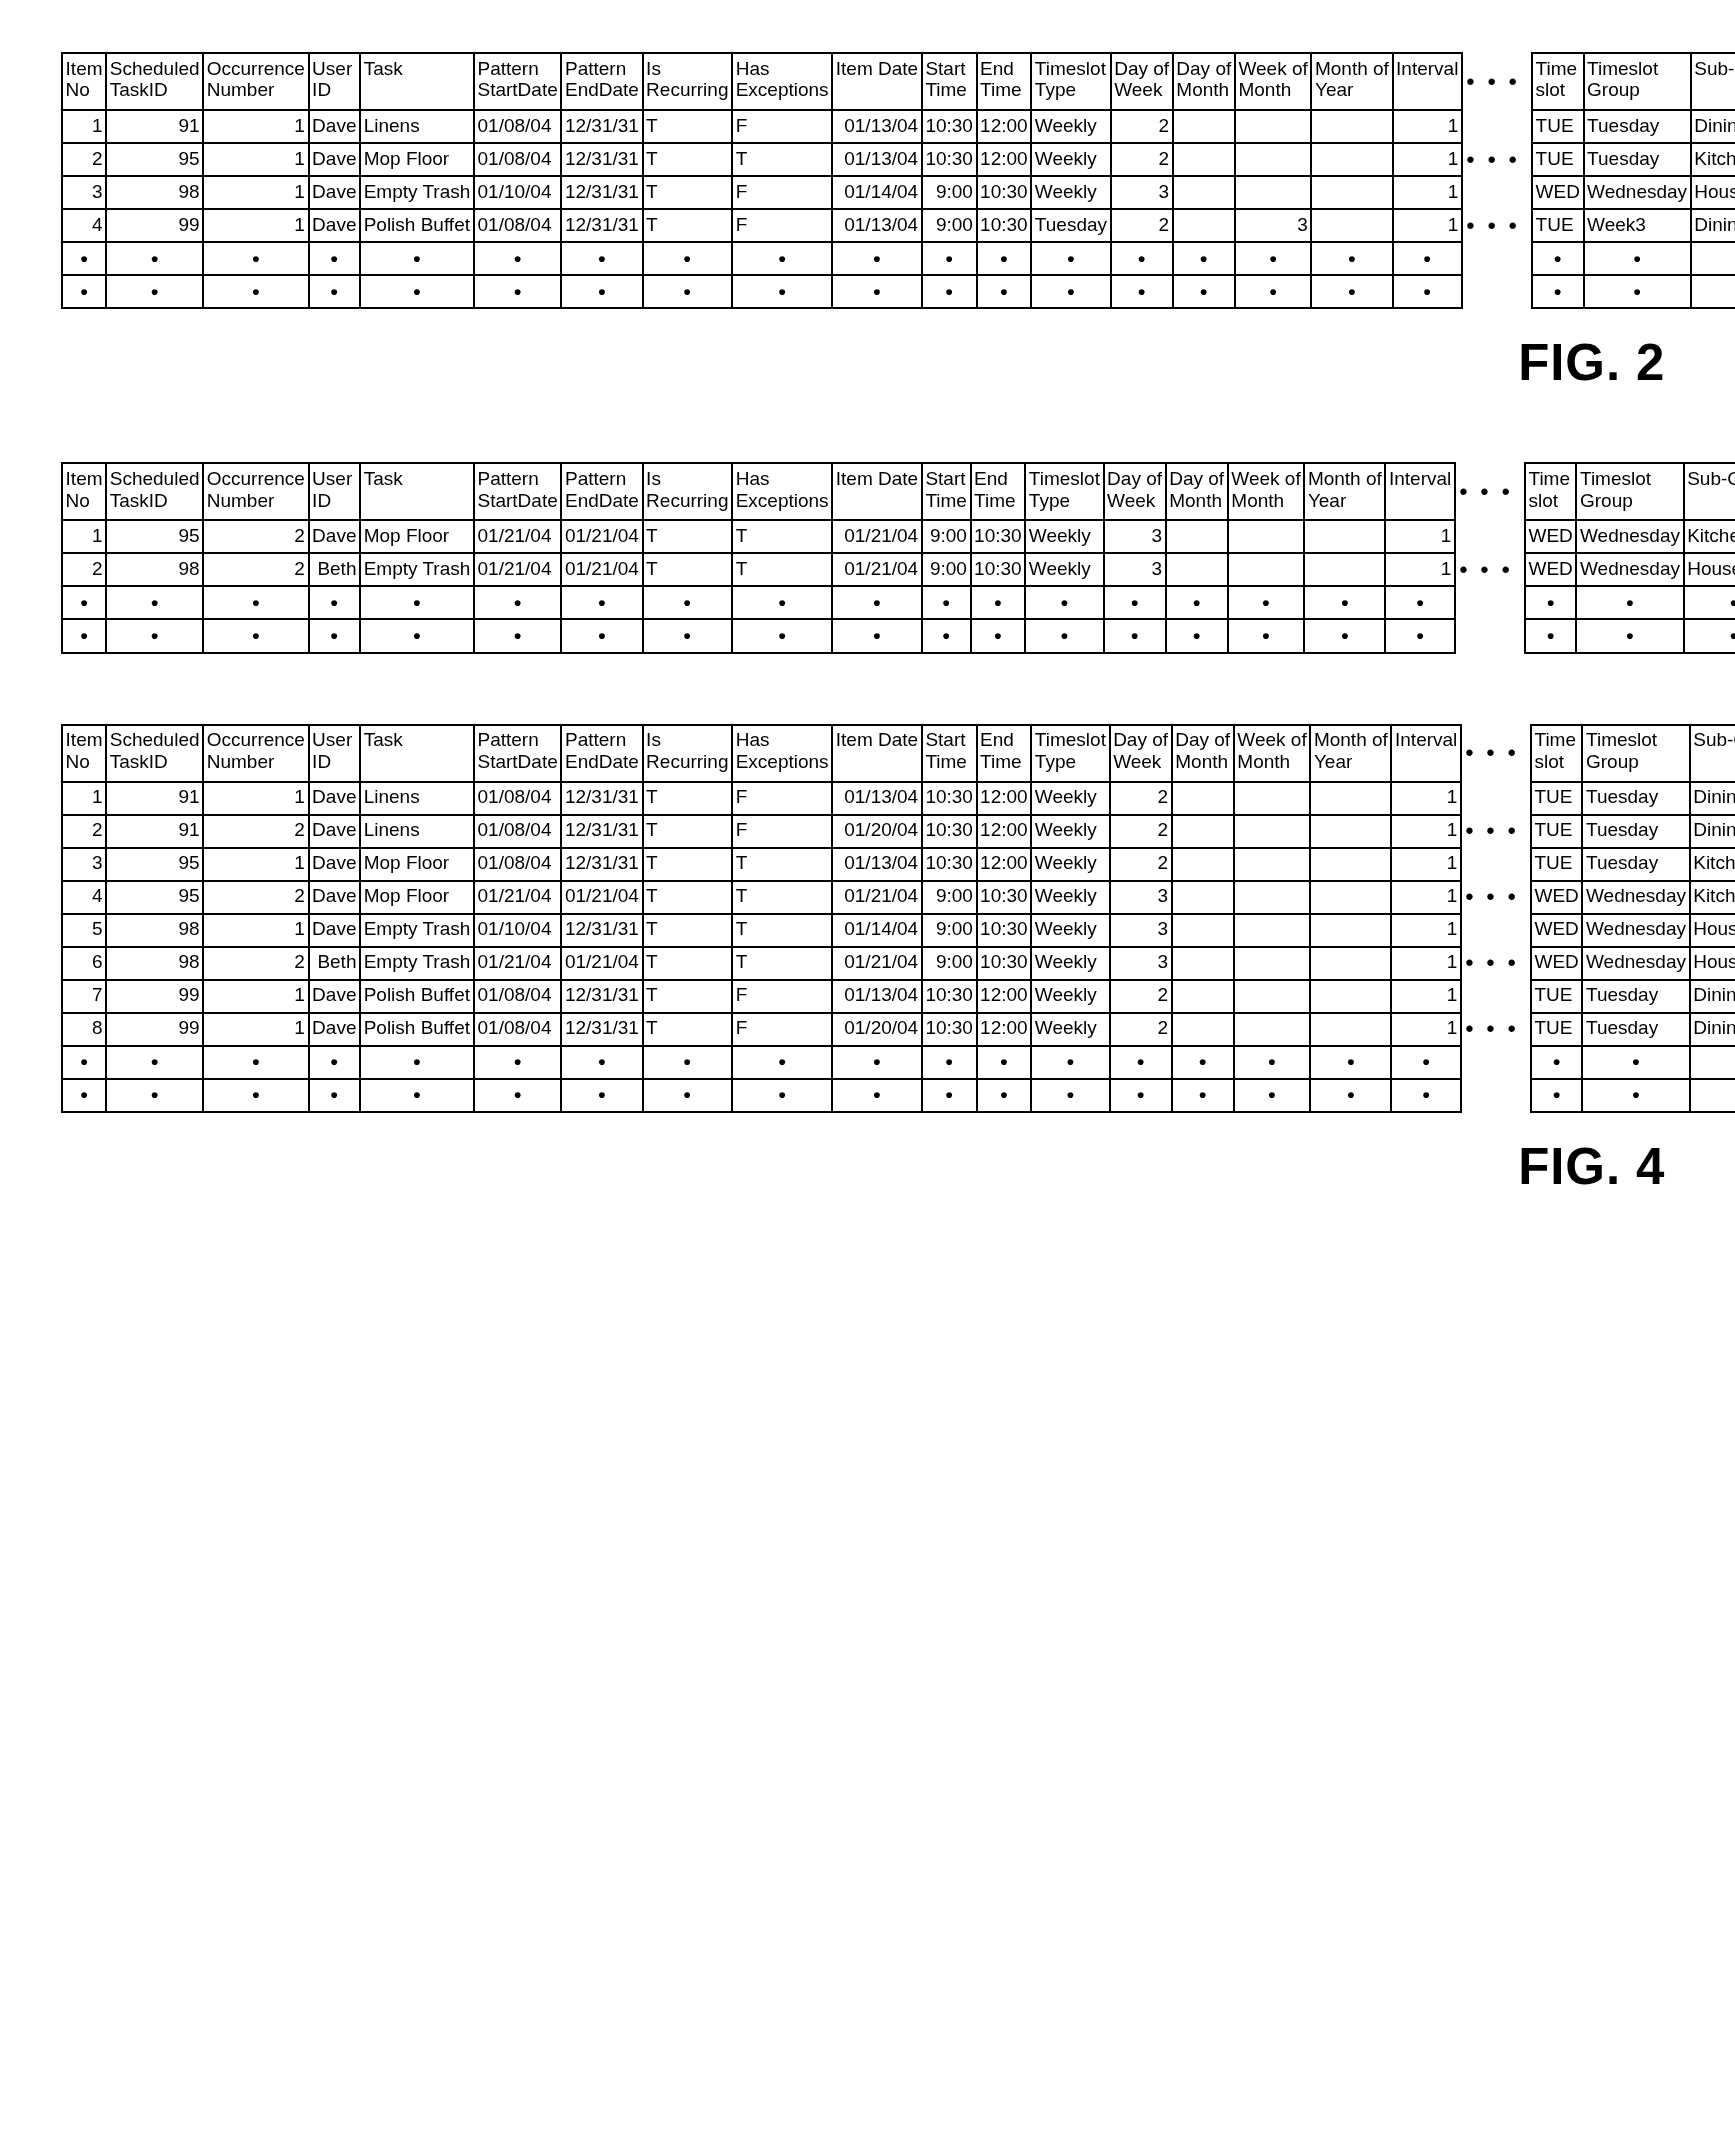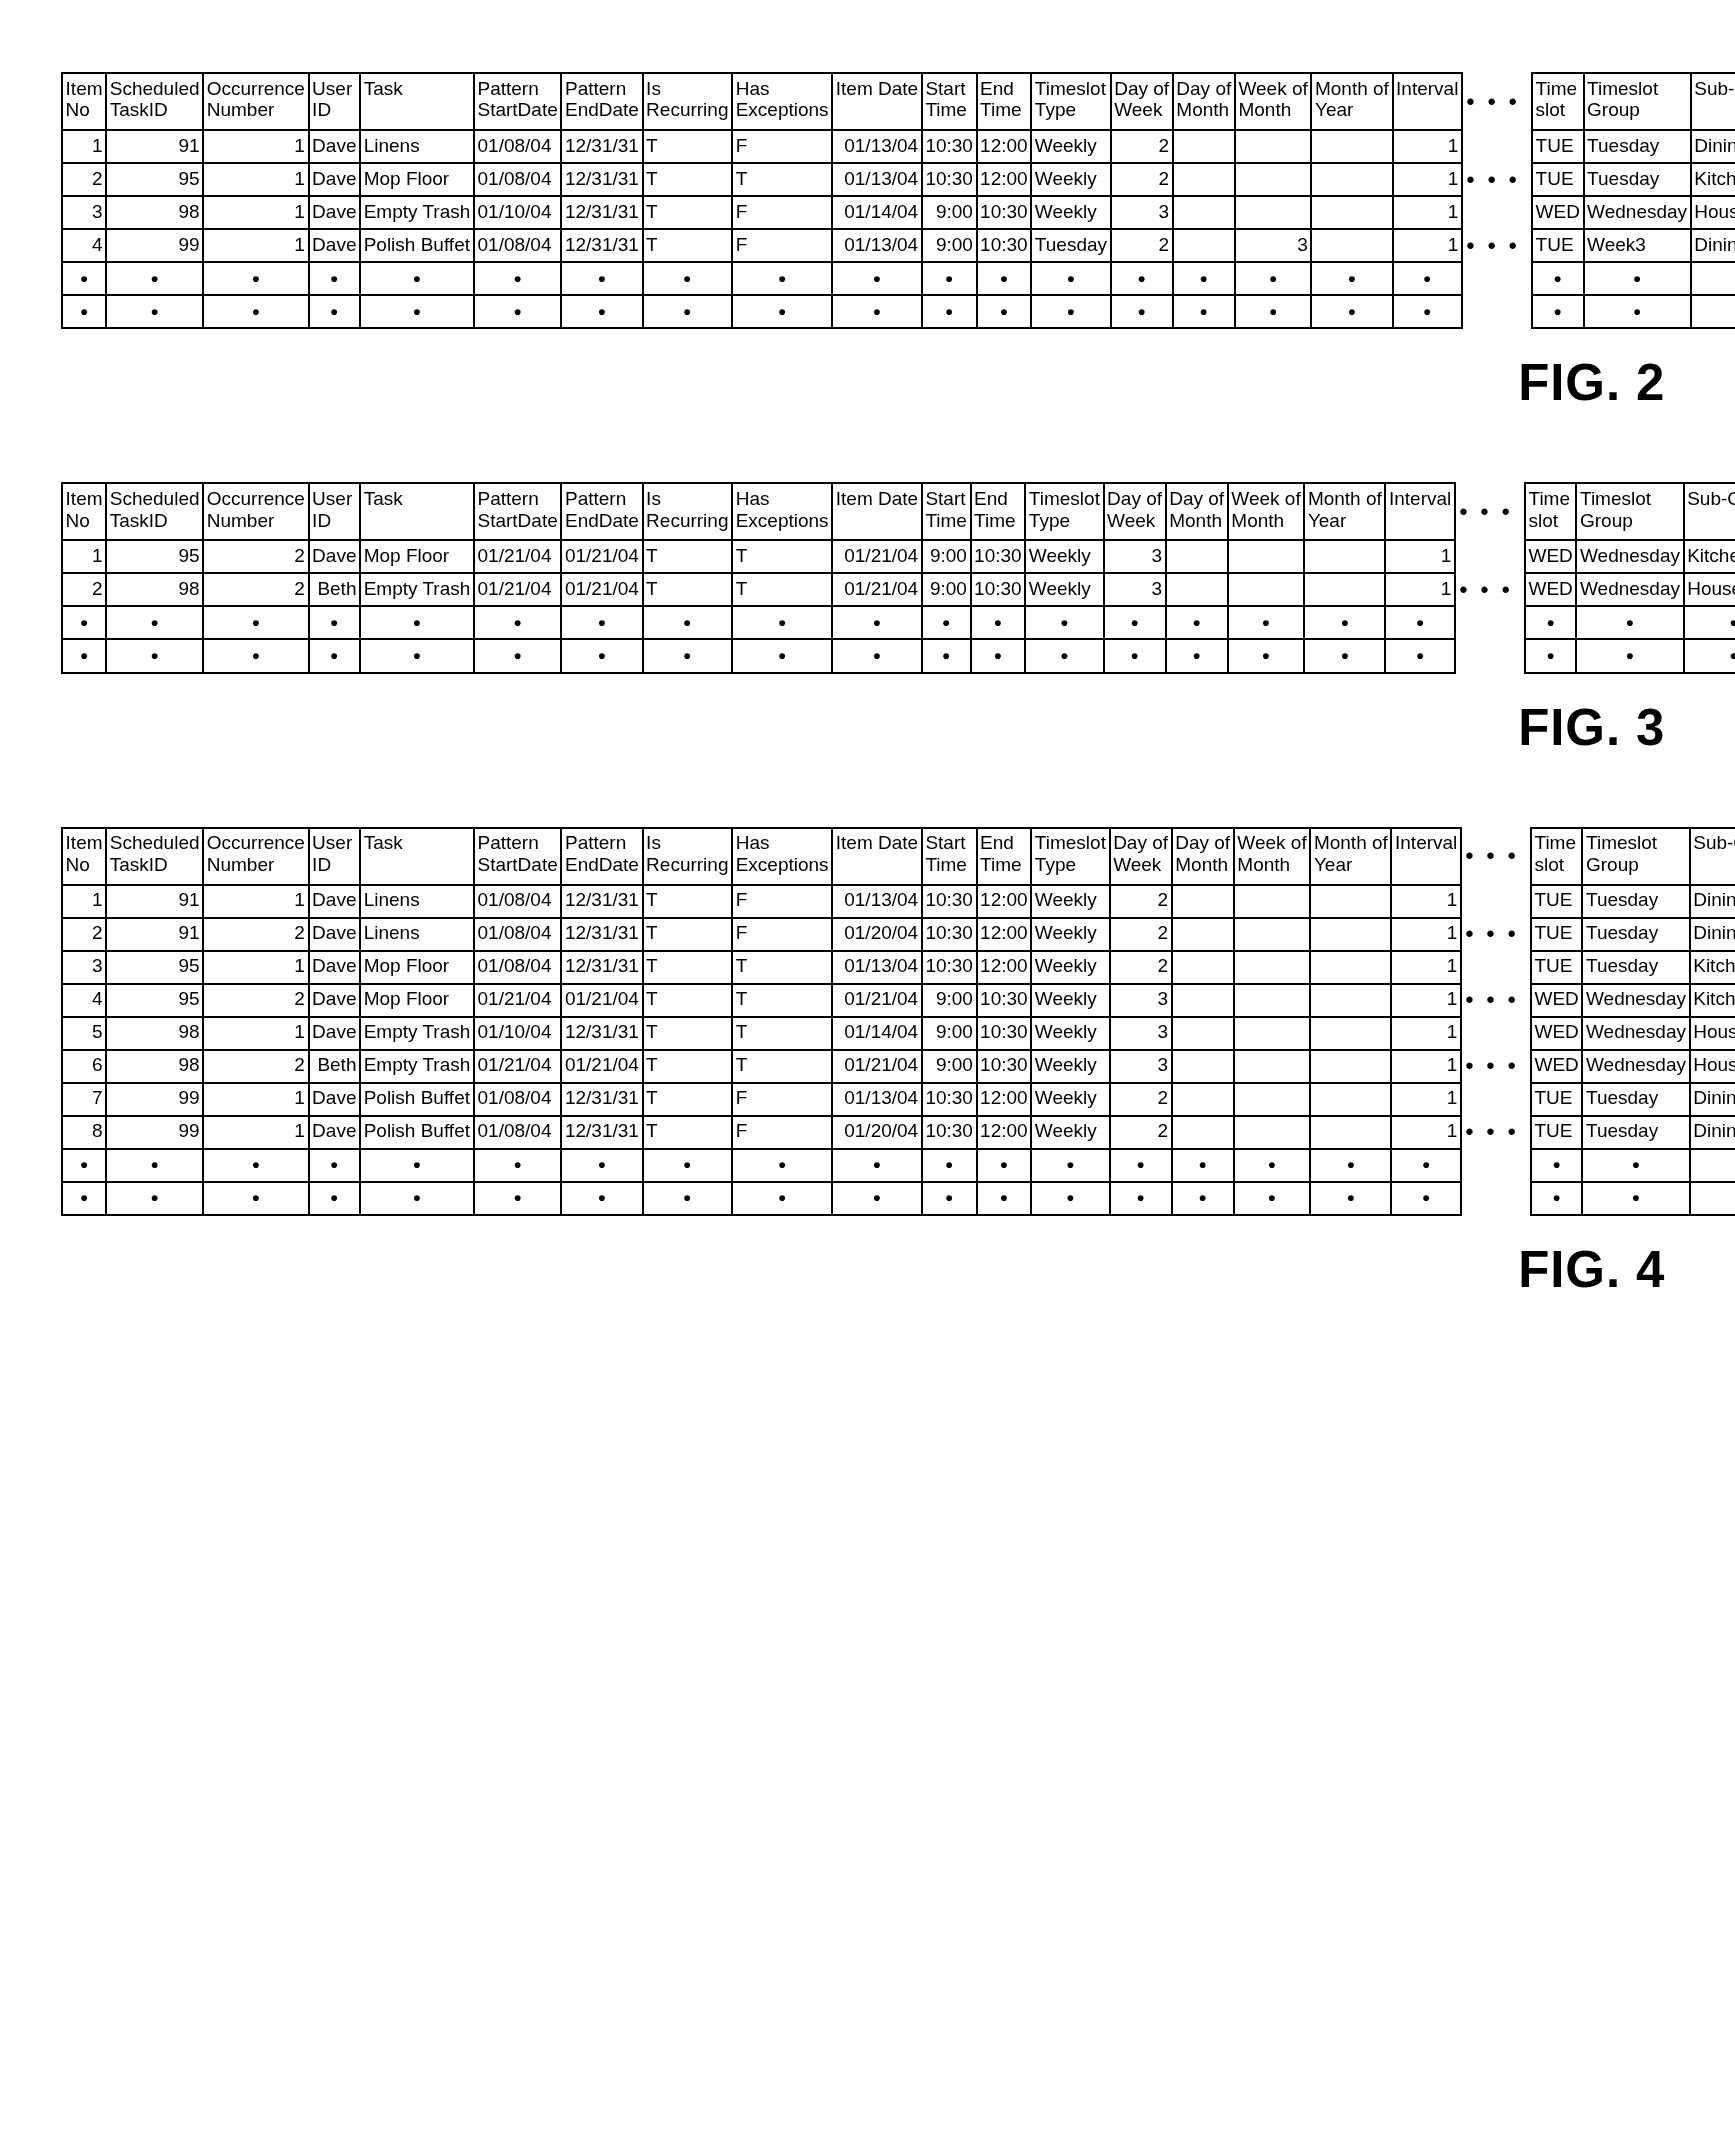--- a/index.html
+++ b/index.html
@@ -4,21 +4,20 @@
 <style>
   body {
     background: #fff;
     font-family: Arial, Helvetica, sans-serif;
     margin: 0;
     padding: 52px 61px 122px 61px;
     color: #000;
   }
   .figure-block {
     margin-bottom: 70px;
-    margin-top: 20px;
   }
   .tables-row {
     display: flex;
     align-items: flex-start;
     gap: 5.2px;
   }
   table {
     border-collapse: collapse;
     table-layout: fixed;
   }
@@ -610,21 +609,20 @@
               <td>•</td>
             </tr>
             <tr class="dot-row">
               <td>•</td>
               <td>•</td>
               <td>•</td>
             </tr>
           </tbody>
         </table>
       </div>
-      <div class="fig-caption">FIG. 3</div>
     </div>
     <div class="figure-block">
       <div class="tables-row">
         <div>
           <table class="main">
             <colgroup>
               <col class="c0">
               <col class="c1">
               <col class="c2">
               <col class="c3">

